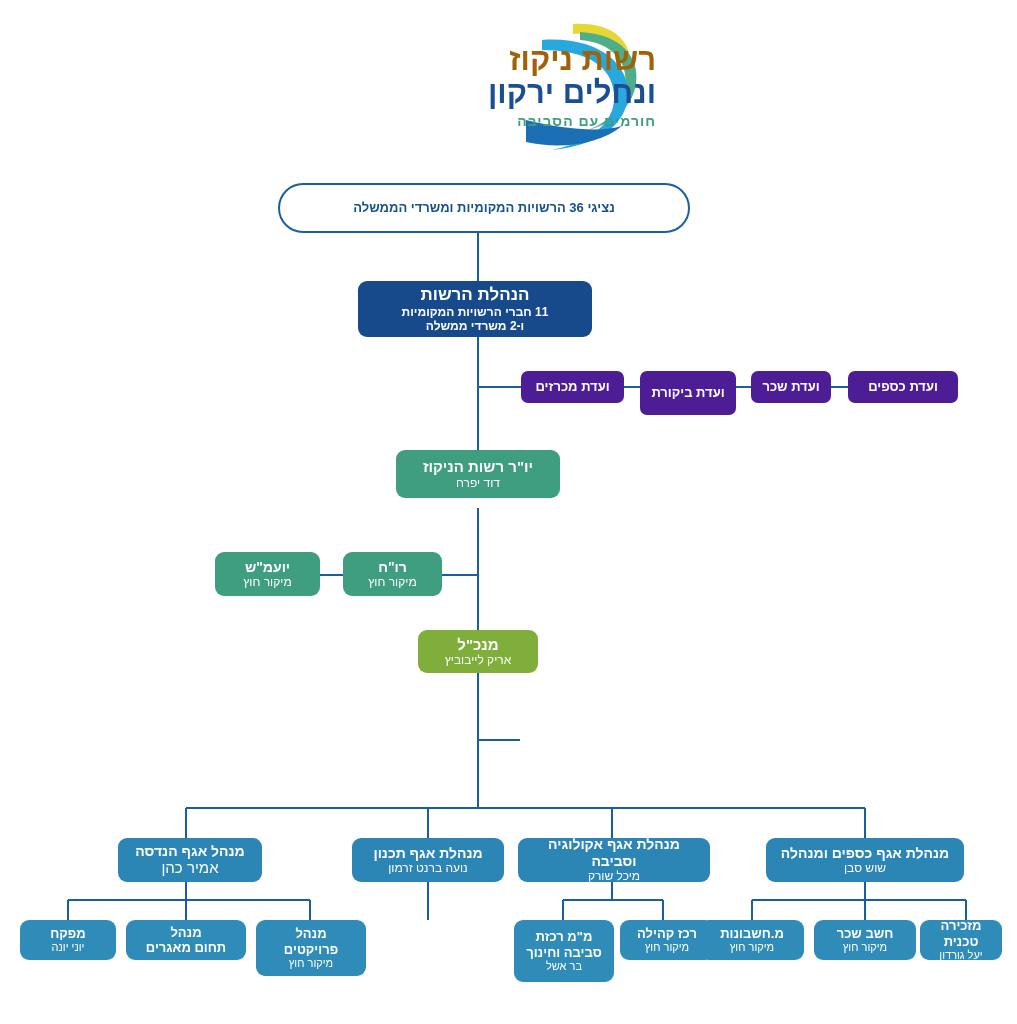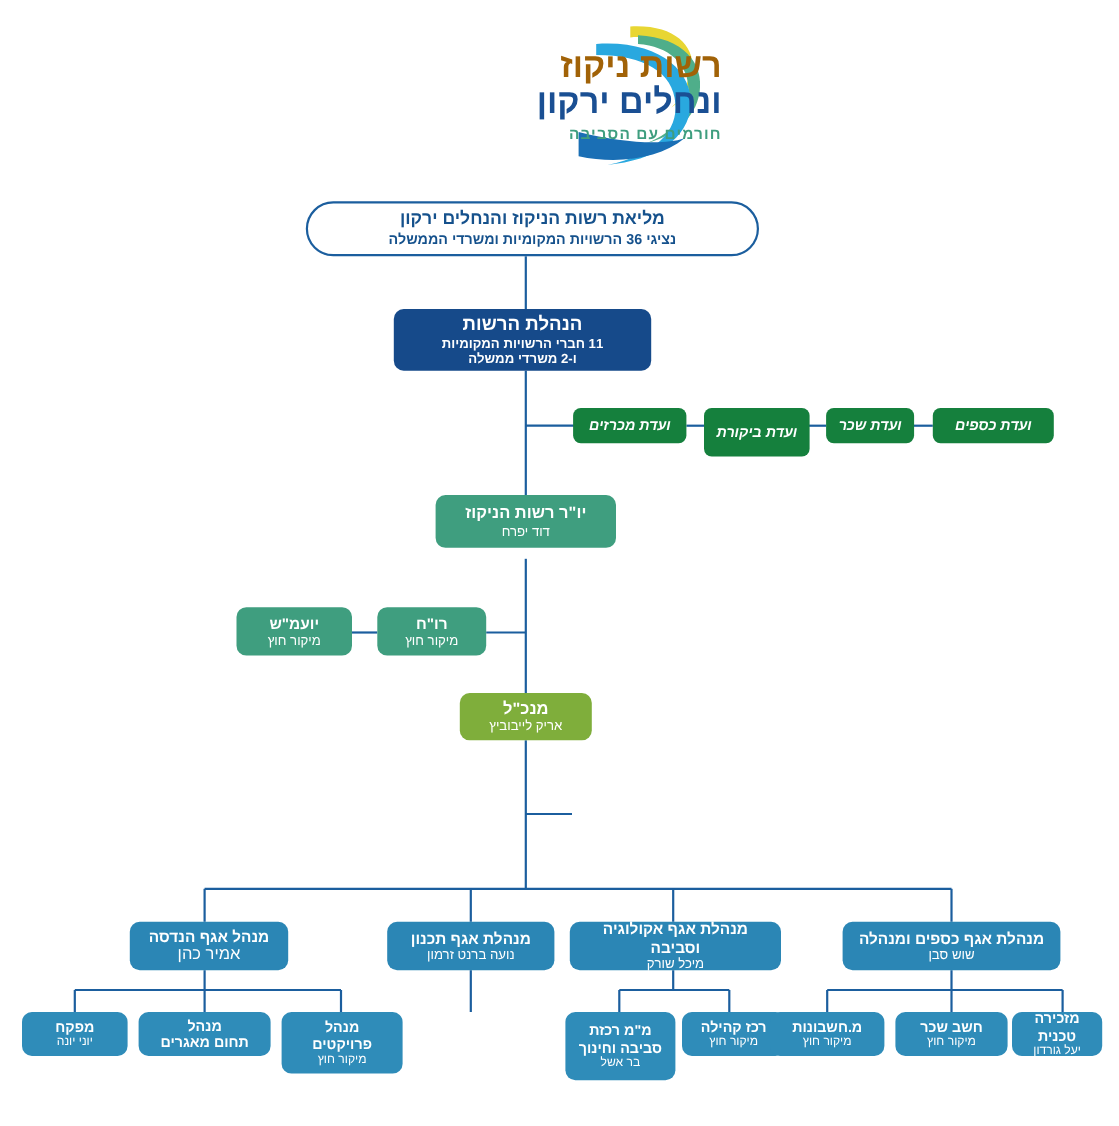--- a/index.html
+++ b/index.html
@@ -31,21 +31,21 @@
   .pill-outline{
     border:2px solid #1b5e9e;
     border-radius:26px;
     background:#ffffff;
     color:#15518c;
   }
   .pill-outline .t1{font-size:16px;color:#15518c;font-weight:bold;}
   .pill-outline .t2{font-size:13px;color:#15518c;font-weight:bold;}
 
   .navy{background:#164a8a;border-radius:9px;}
-  .navy2{background:#15803d;border-radius:7px;font-style:italic;}
+  .navy2{background:#4c1d95;border-radius:7px;}
   .green{background:#3f9e7f;border-radius:9px;}
   .olive{background:#7fae3b;border-radius:9px;}
   .olive2{background:#86b03e;border-radius:8px;}
   .blue{background:#2b86b5;border-radius:9px;}
   .blue-l{background:#2f8cb9;border-radius:9px;}
 
   
   .logo{position:absolute;left:330px;top:16px;width:360px;height:140px;}
   .logo-text{
     position:absolute;right:34px;top:28px;
@@ -117,21 +117,20 @@
 
       <line x1="865" y1="882" x2="865" y2="900"></line>
       <line x1="752" y1="900" x2="966" y2="900"></line>
       <line x1="752" y1="900" x2="752" y2="920"></line>
       <line x1="865" y1="900" x2="865" y2="920"></line>
       <line x1="966" y1="900" x2="966" y2="920"></line>
     </g>
   </svg>
 
   <div class="node pill-outline" style="left:278px;top:183px;width:412px;height:50px;">
-    <div class="t1">מליאת רשות הניקוז והנחלים ירקון</div>
     <div class="t2">נציגי 36 הרשויות המקומיות ומשרדי הממשלה</div>
   </div>
 
   <div class="node navy" style="left:358px;top:281px;width:234px;height:56px;">
     <div class="t1" style="font-size:17px;">הנהלת הרשות</div>
     <div class="t3" style="font-size:12px;">11 חברי הרשויות המקומיות</div>
     <div class="t3" style="font-size:12px;">ו-2 משרדי ממשלה</div>
   </div>
 
   <div class="node navy2" style="left:521px;top:371px;width:103px;height:32px;">

